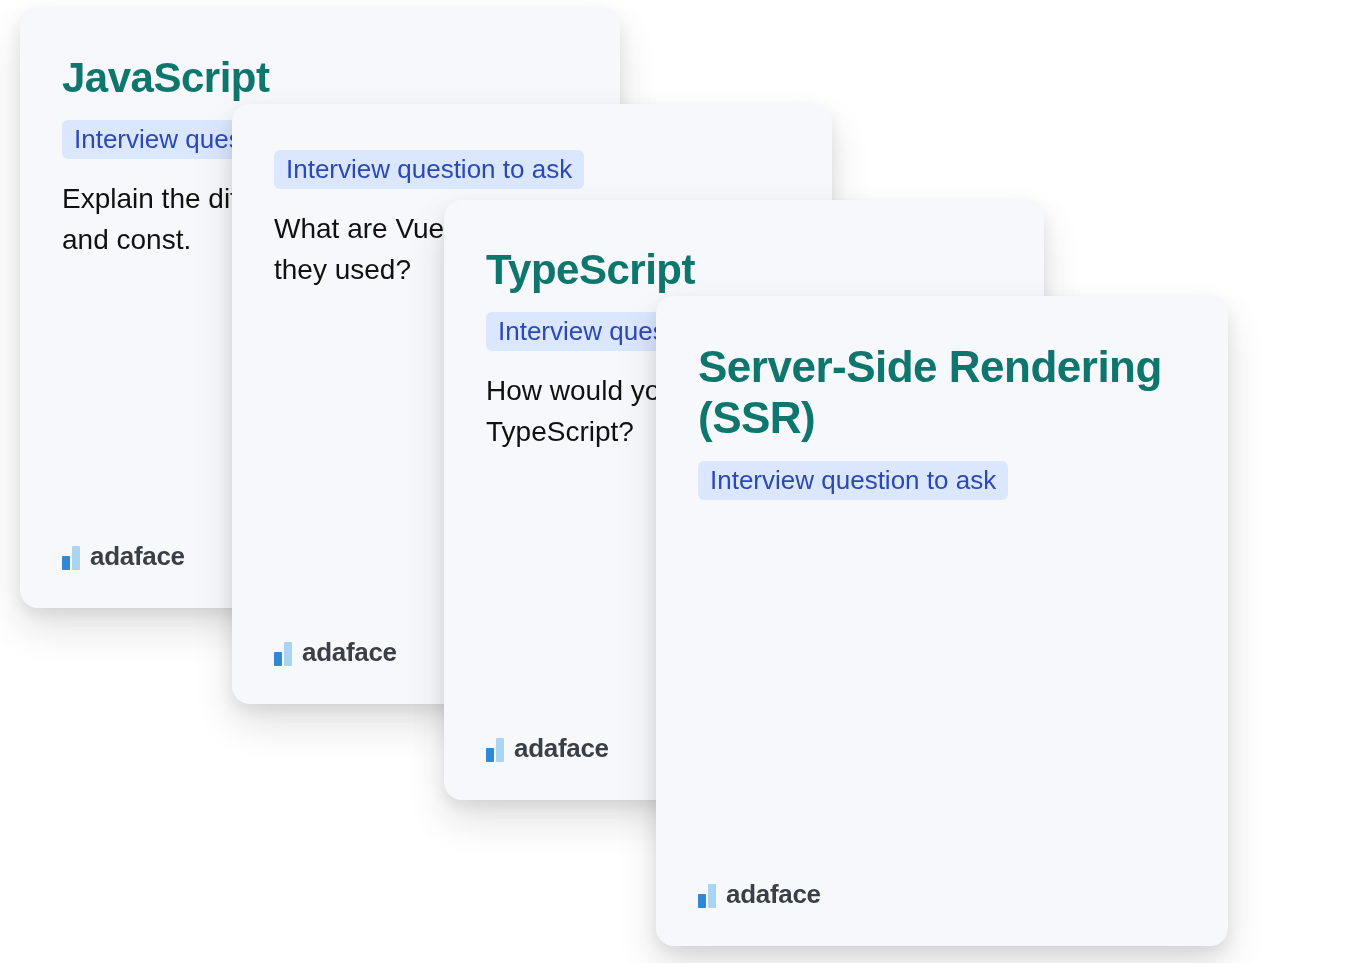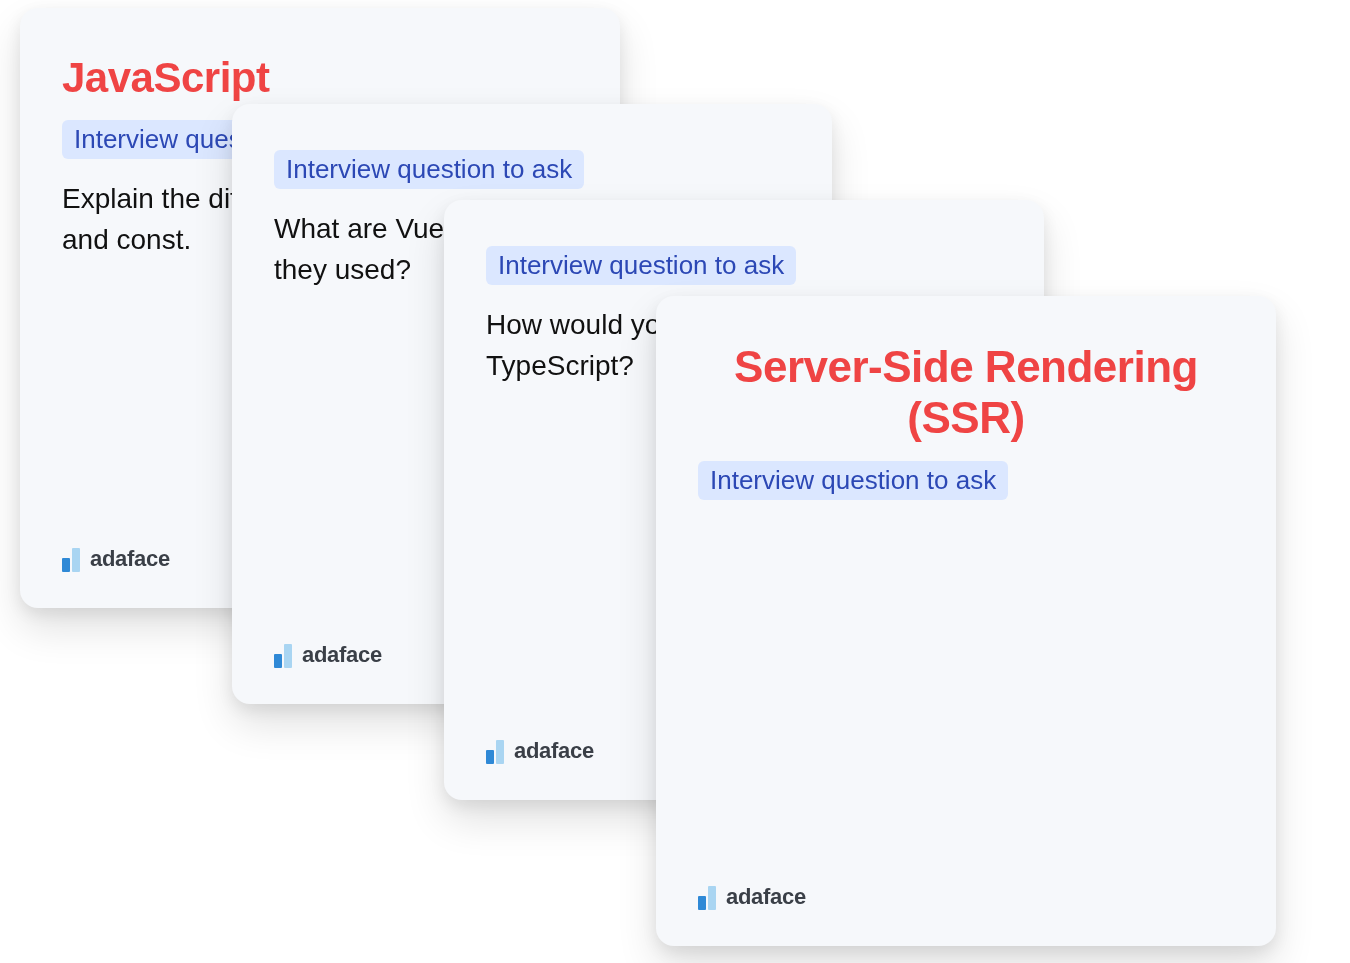--- a/index.html
+++ b/index.html
@@ -14,21 +14,21 @@
   .card {
     position: absolute;
     background: #f6f8fb;
     border-radius: 18px;
     box-shadow: 0 20px 40px rgba(0,0,0,0.12), 0 6px 16px rgba(0,0,0,0.08);
     padding: 46px 42px 36px 42px;
     display: flex;
     flex-direction: column;
   }
   .card-title {
-    color: #ef4444;
+    color: #0f766e;
     font-weight: 800;
     font-size: 42px;
     letter-spacing: -0.5px;
     line-height: 1.15;
     margin-bottom: 18px;
   }
   .card-badge {
     display: inline-block;
     background: #dbe7ff;
     color: #2c48b5;
@@ -49,41 +49,41 @@
   .brand {
     display: flex;
     align-items: center;
     gap: 10px;
     margin-top: auto;
     padding-top: 30px;
   }
   .brand-text {
     color: #3a3f47;
     font-weight: 800;
-    font-size: 22px;
+    font-size: 26px;
     letter-spacing: -0.3px;
   }
   .brand-icon {
     display: flex;
     align-items: flex-end;
     gap: 2px;
     height: 26px;
   }
   .brand-icon .bar1 {
     width: 8px; height: 14px; background: #2f89d6; border-radius: 1px;
   }
   .brand-icon .bar2 {
     width: 8px; height: 24px; background: #a9d5f2; border-radius: 1px;
   }
 
   
   .card1 { left: 20px;  top: 8px;   width: 600px; height: 600px; }
   .card2 { left: 232px; top: 104px; width: 600px; height: 600px; }
   .card3 { left: 444px; top: 200px; width: 600px; height: 600px; }
-  .card4 { left: 656px; top: 296px; width: 620px; height: 650px; text-align: center; }
+  .card4 { left: 656px; top: 296px; width: 572px; height: 650px; }
 
   .card4 .card-title { font-size: 44px; }
 </style>
 </head>
 <body>
 
 <div class="card card1">
   <div class="card-title">JavaScript</div>
   <div class="card-badge">Interview question to ask</div>
   <div class="card-body">Explain the difference between var, let, and const.</div>
@@ -102,20 +102,21 @@
   <div class="brand">
     <span class="brand-icon">
       <span class="bar1"></span>
         <span class="bar2"></span>
     </span>
     <span class="brand-text">adaface</span>
   </div>
 </div>
 
 <div class="card card3">
+  <div class="card-title">TypeScript</div>
   <div class="card-badge">Interview question to ask</div>
   <div class="card-body">How would you define types in TypeScript?</div>
   <div class="brand">
     <span class="brand-icon">
       <span class="bar1"></span>
         <span class="bar2"></span>
     </span>
     <span class="brand-text">adaface</span>
   </div>
 </div>

